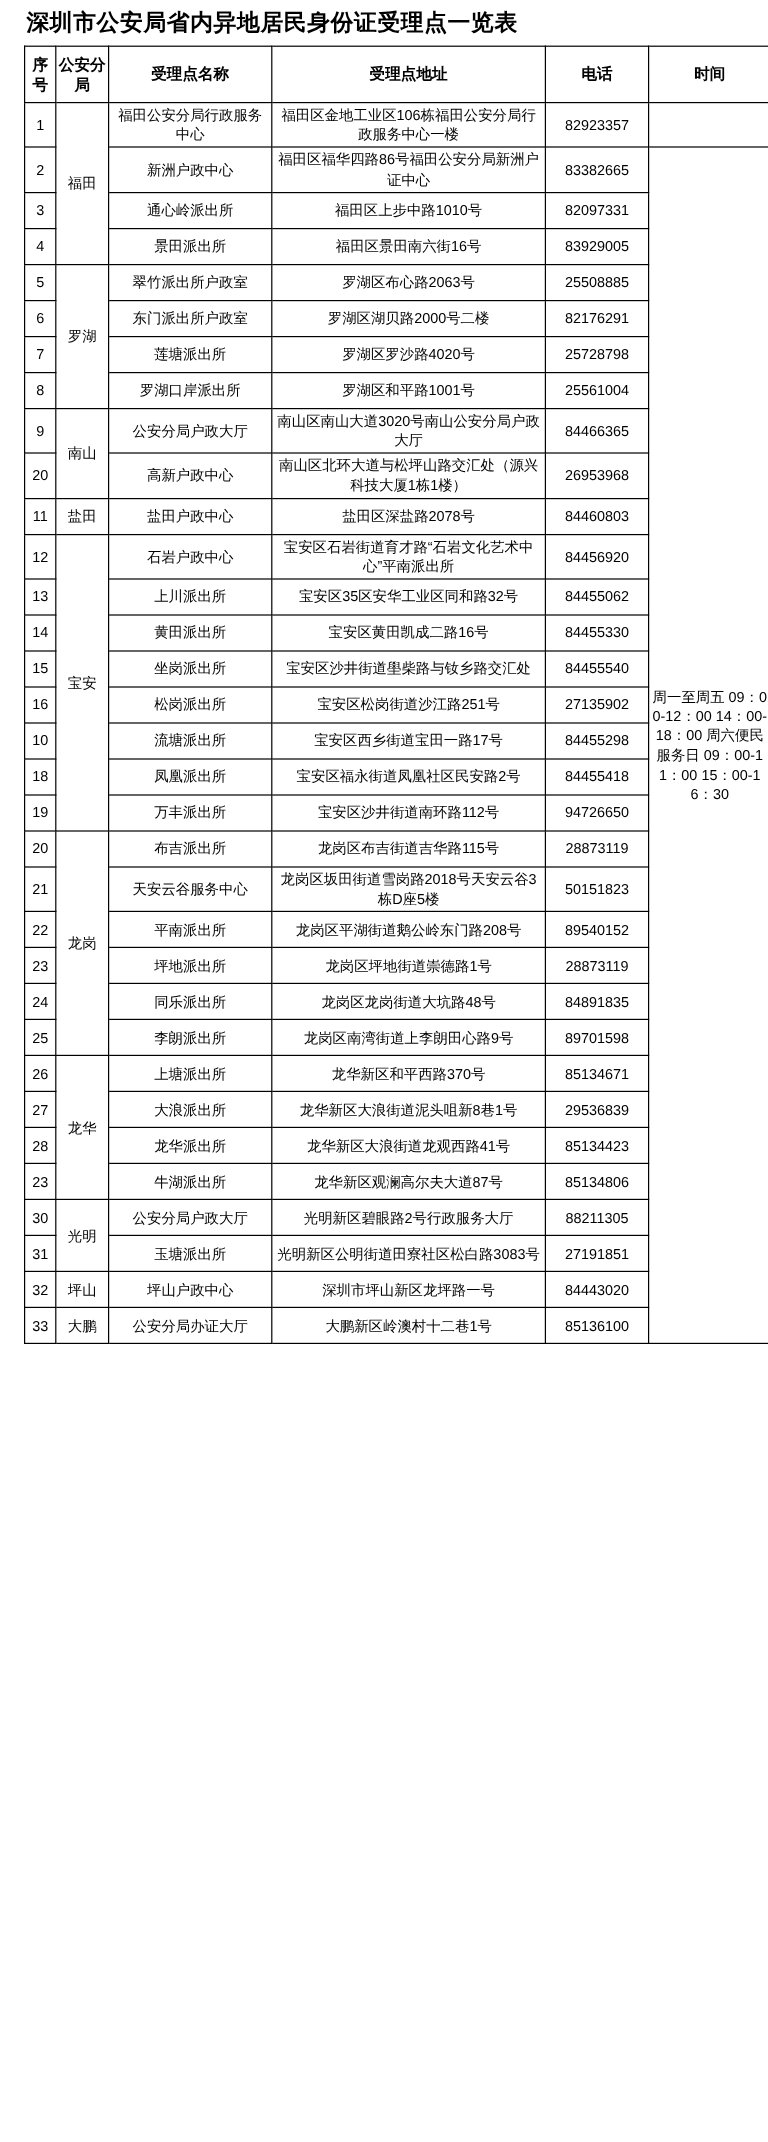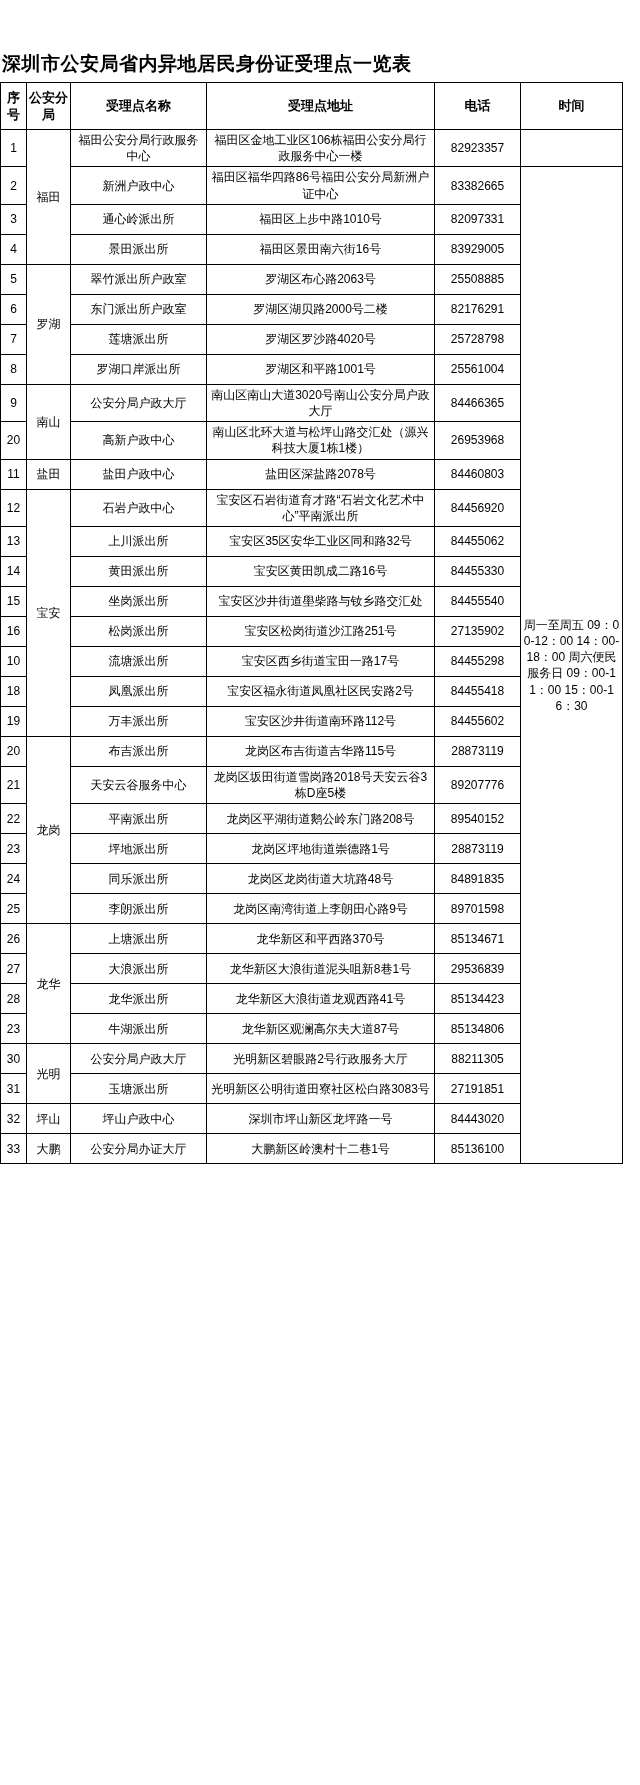--- a/index.html
+++ b/index.html
@@ -8,22 +8,21 @@
     background: #ffffff;
   }
   body {
     width: 640px;
     font-family: "Liberation Sans", "DejaVu Sans", sans-serif;
     color: #000;
   }
   .page {
     width: 640px;
     box-sizing: border-box;
-    padding: 4px 6px 0 0;
-    margin-top: 44px;
+    padding: 4px 6px 0 20px;
   }
   .doc-title {
     font-size: 19px;
     font-weight: bold;
     line-height: 1.32;
     text-align: left;
     padding: 3px 2px 6px 2px;
     letter-spacing: 0.5px;
   }
   table.main {
@@ -205,34 +204,34 @@
         <tr class="row-h">
           <td class="idx">18</td>
           <td class="name">凤凰派出所</td>
           <td class="addr">宝安区福永街道凤凰社区民安路2号</td>
           <td class="tel">84455418</td>
         </tr>
         <tr class="row-h">
           <td class="idx">19</td>
           <td class="name">万丰派出所</td>
           <td class="addr">宝安区沙井街道南环路112号</td>
-          <td class="tel">84455602</td>
+          <td class="tel">94726650</td>
         </tr>
         <tr class="row-h">
           <td class="idx">20</td>
           <td class="bureau" rowspan="6">龙岗</td>
           <td class="name">布吉派出所</td>
           <td class="addr">龙岗区布吉街道吉华路115号</td>
           <td class="tel">28873119</td>
         </tr>
         <tr class="row-h">
           <td class="idx">21</td>
           <td class="name">天安云谷服务中心</td>
           <td class="addr">龙岗区坂田街道雪岗路2018号天安云谷3栋D座5楼</td>
-          <td class="tel">89207776</td>
+          <td class="tel">50151823</td>
         </tr>
         <tr class="row-h">
           <td class="idx">22</td>
           <td class="name">平南派出所</td>
           <td class="addr">龙岗区平湖街道鹅公岭东门路208号</td>
           <td class="tel">89540152</td>
         </tr>
         <tr class="row-h">
           <td class="idx">23</td>
           <td class="name">坪地派出所</td>

